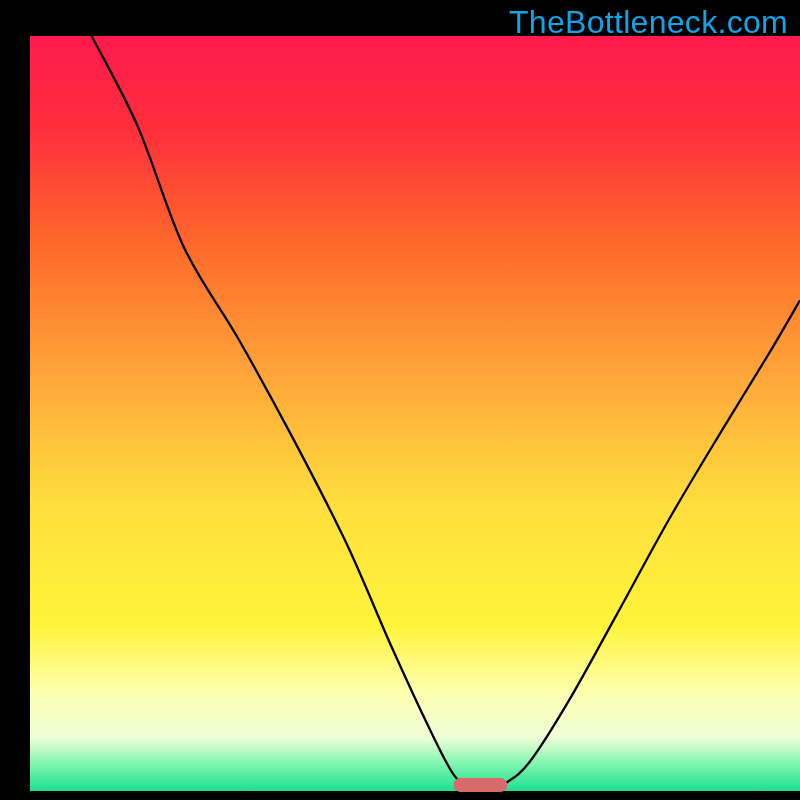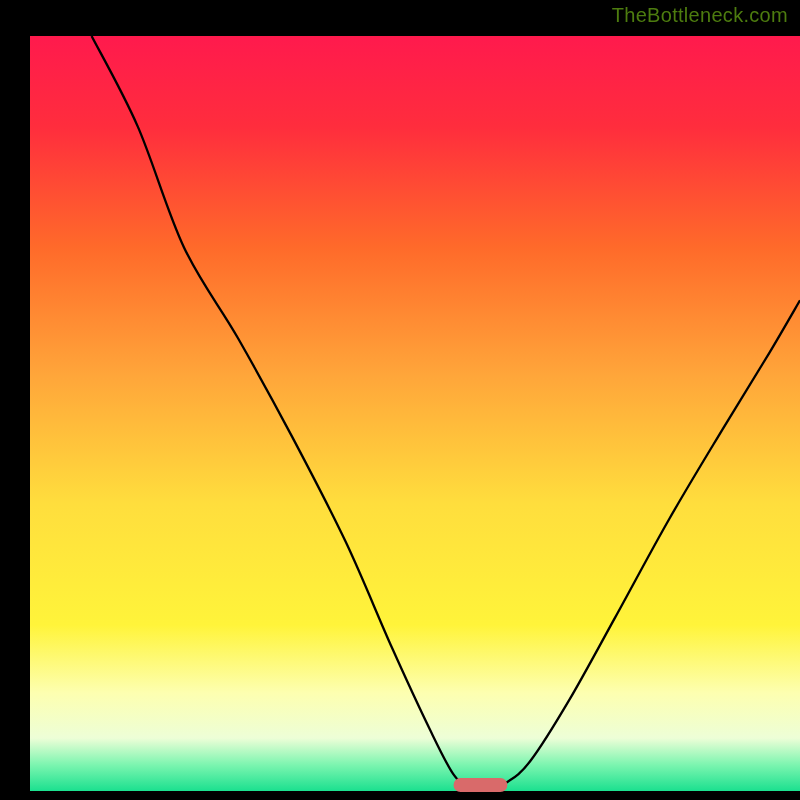--- a/index.html
+++ b/index.html
@@ -12,23 +12,23 @@
   }
   .container {
     position: relative;
     width: 800px;
     height: 800px;
   }
   .watermark {
     position: absolute;
     top: 4px;
     right: 12px;
-    color: #4d7c0f;
+    color: #0ea5e9;
     font-family: Arial, Helvetica, sans-serif;
-    font-size: 20px;
+    font-size: 32px;
     font-weight: 500;
     z-index: 10;
     letter-spacing: 0.3px;
   }
   svg.chart {
     position: absolute;
     left: 0;
     top: 0;
   }
 </style>

